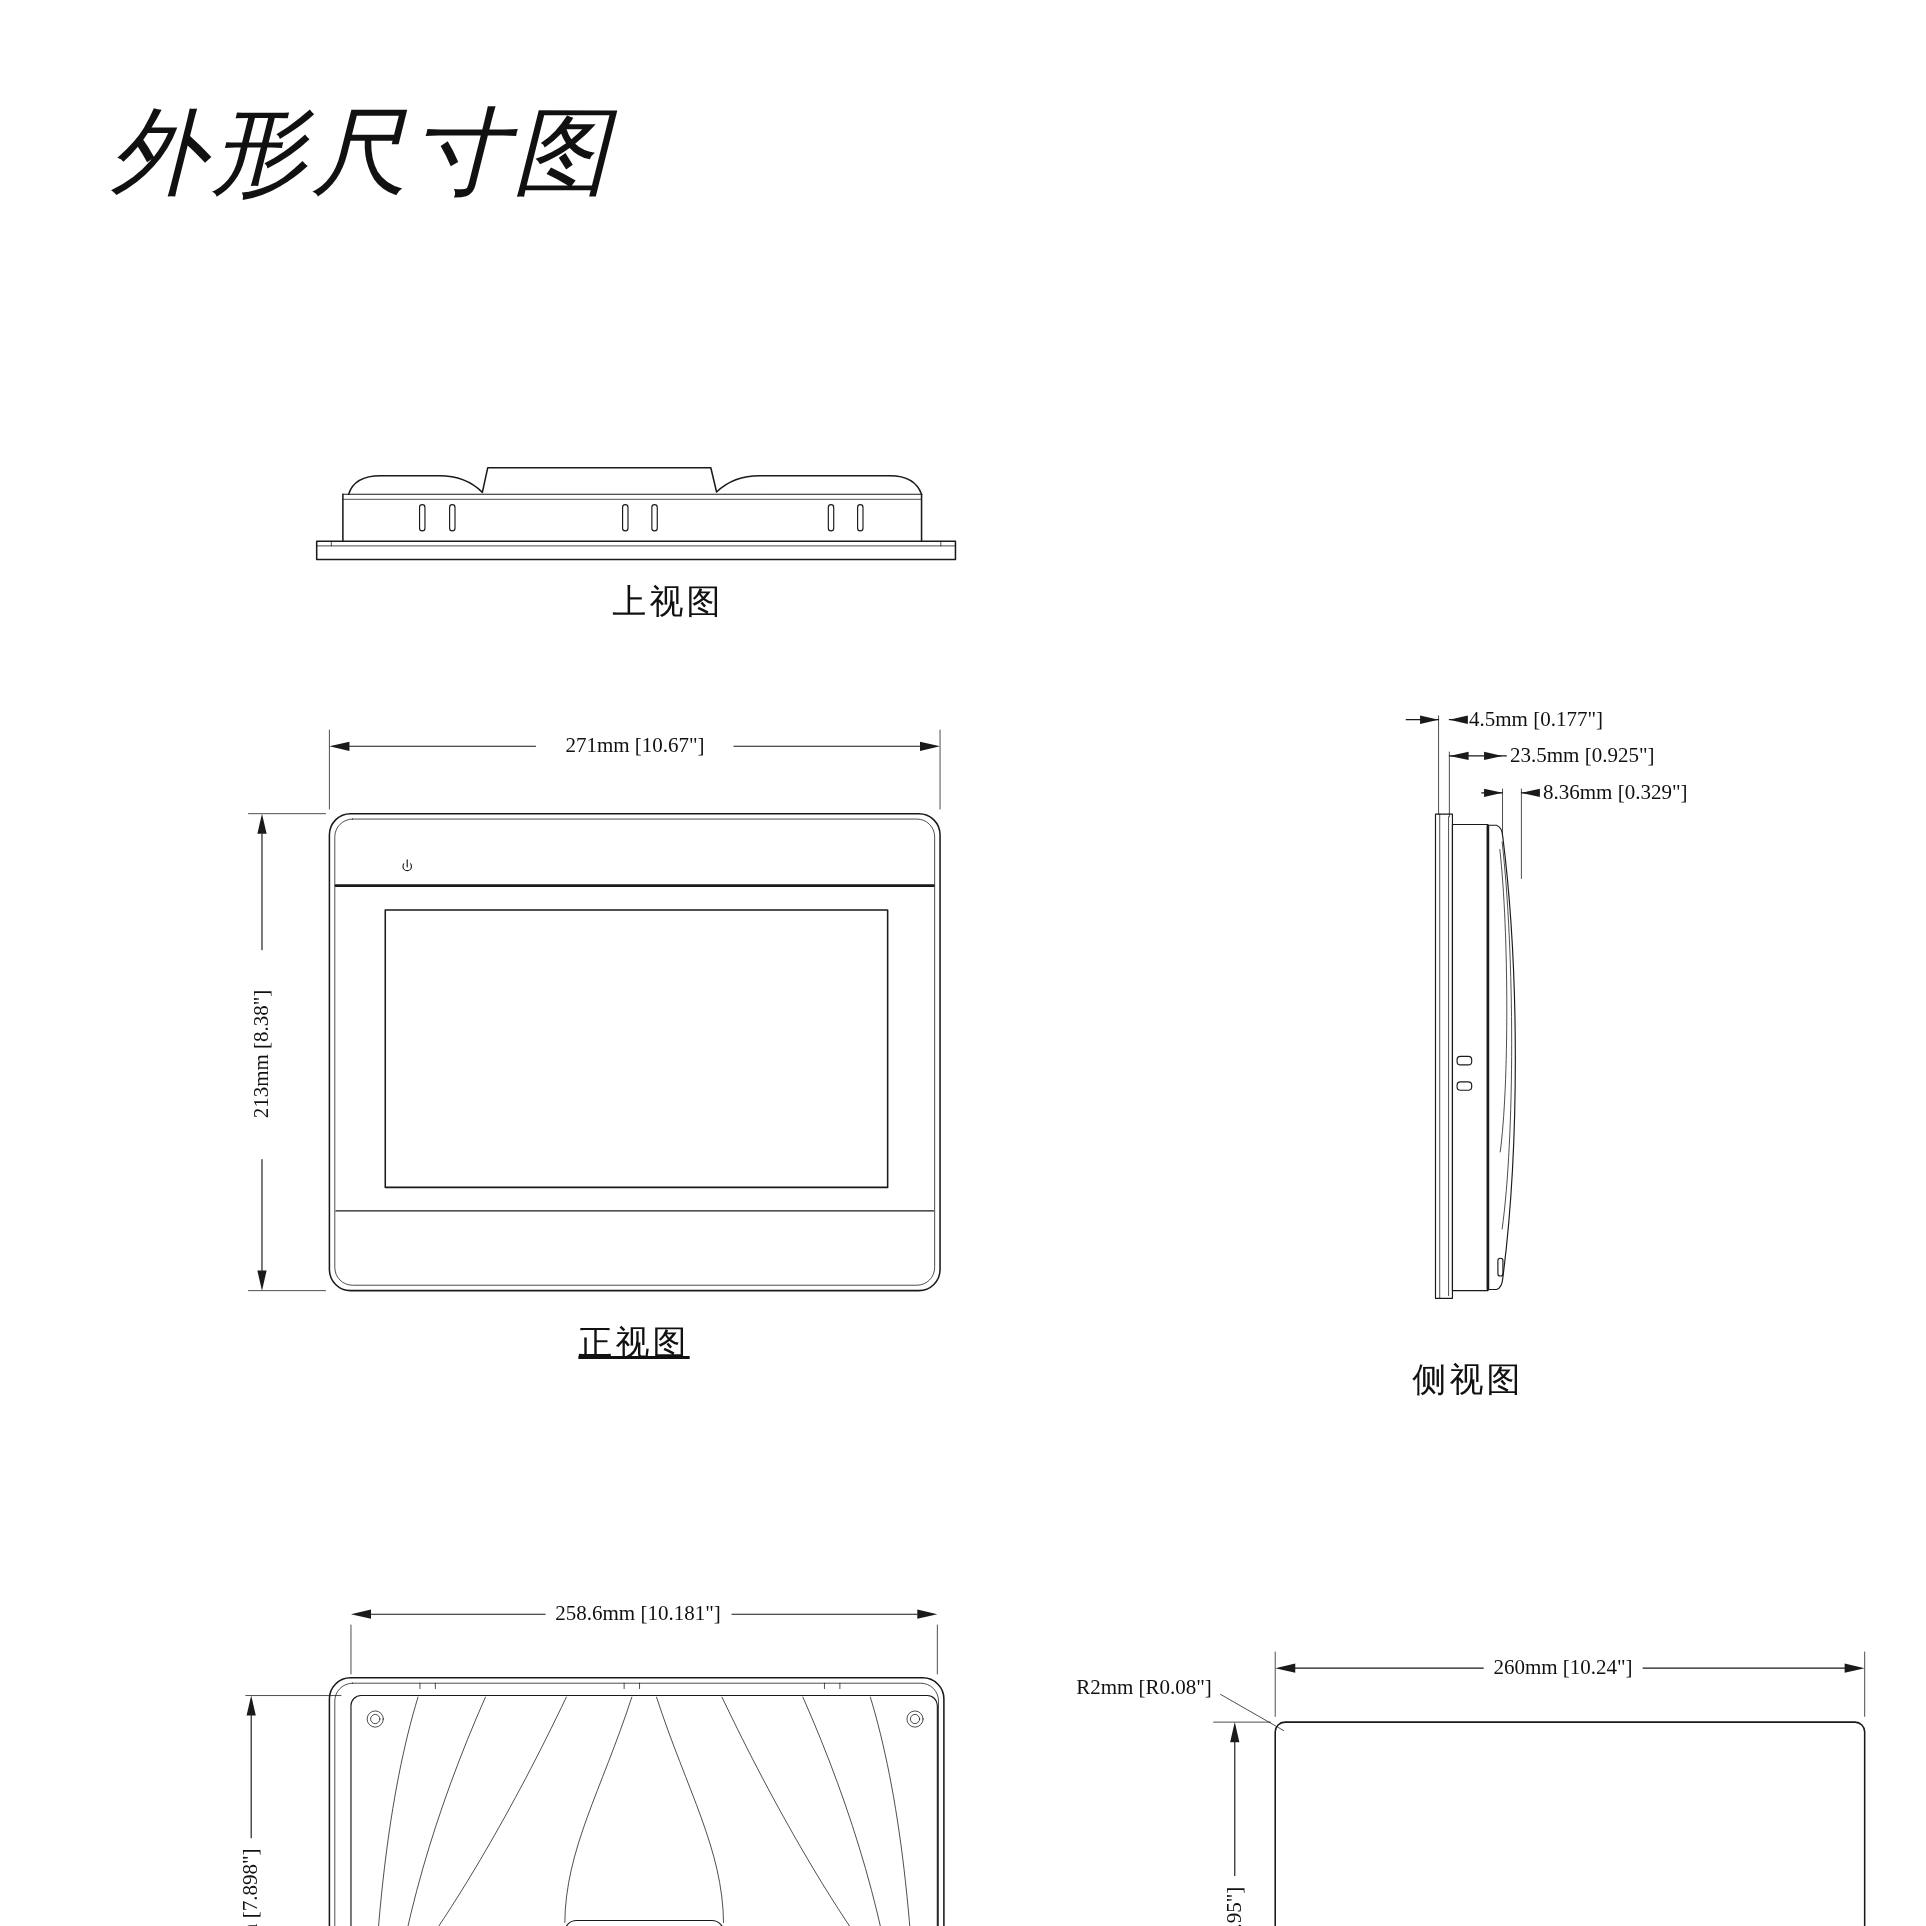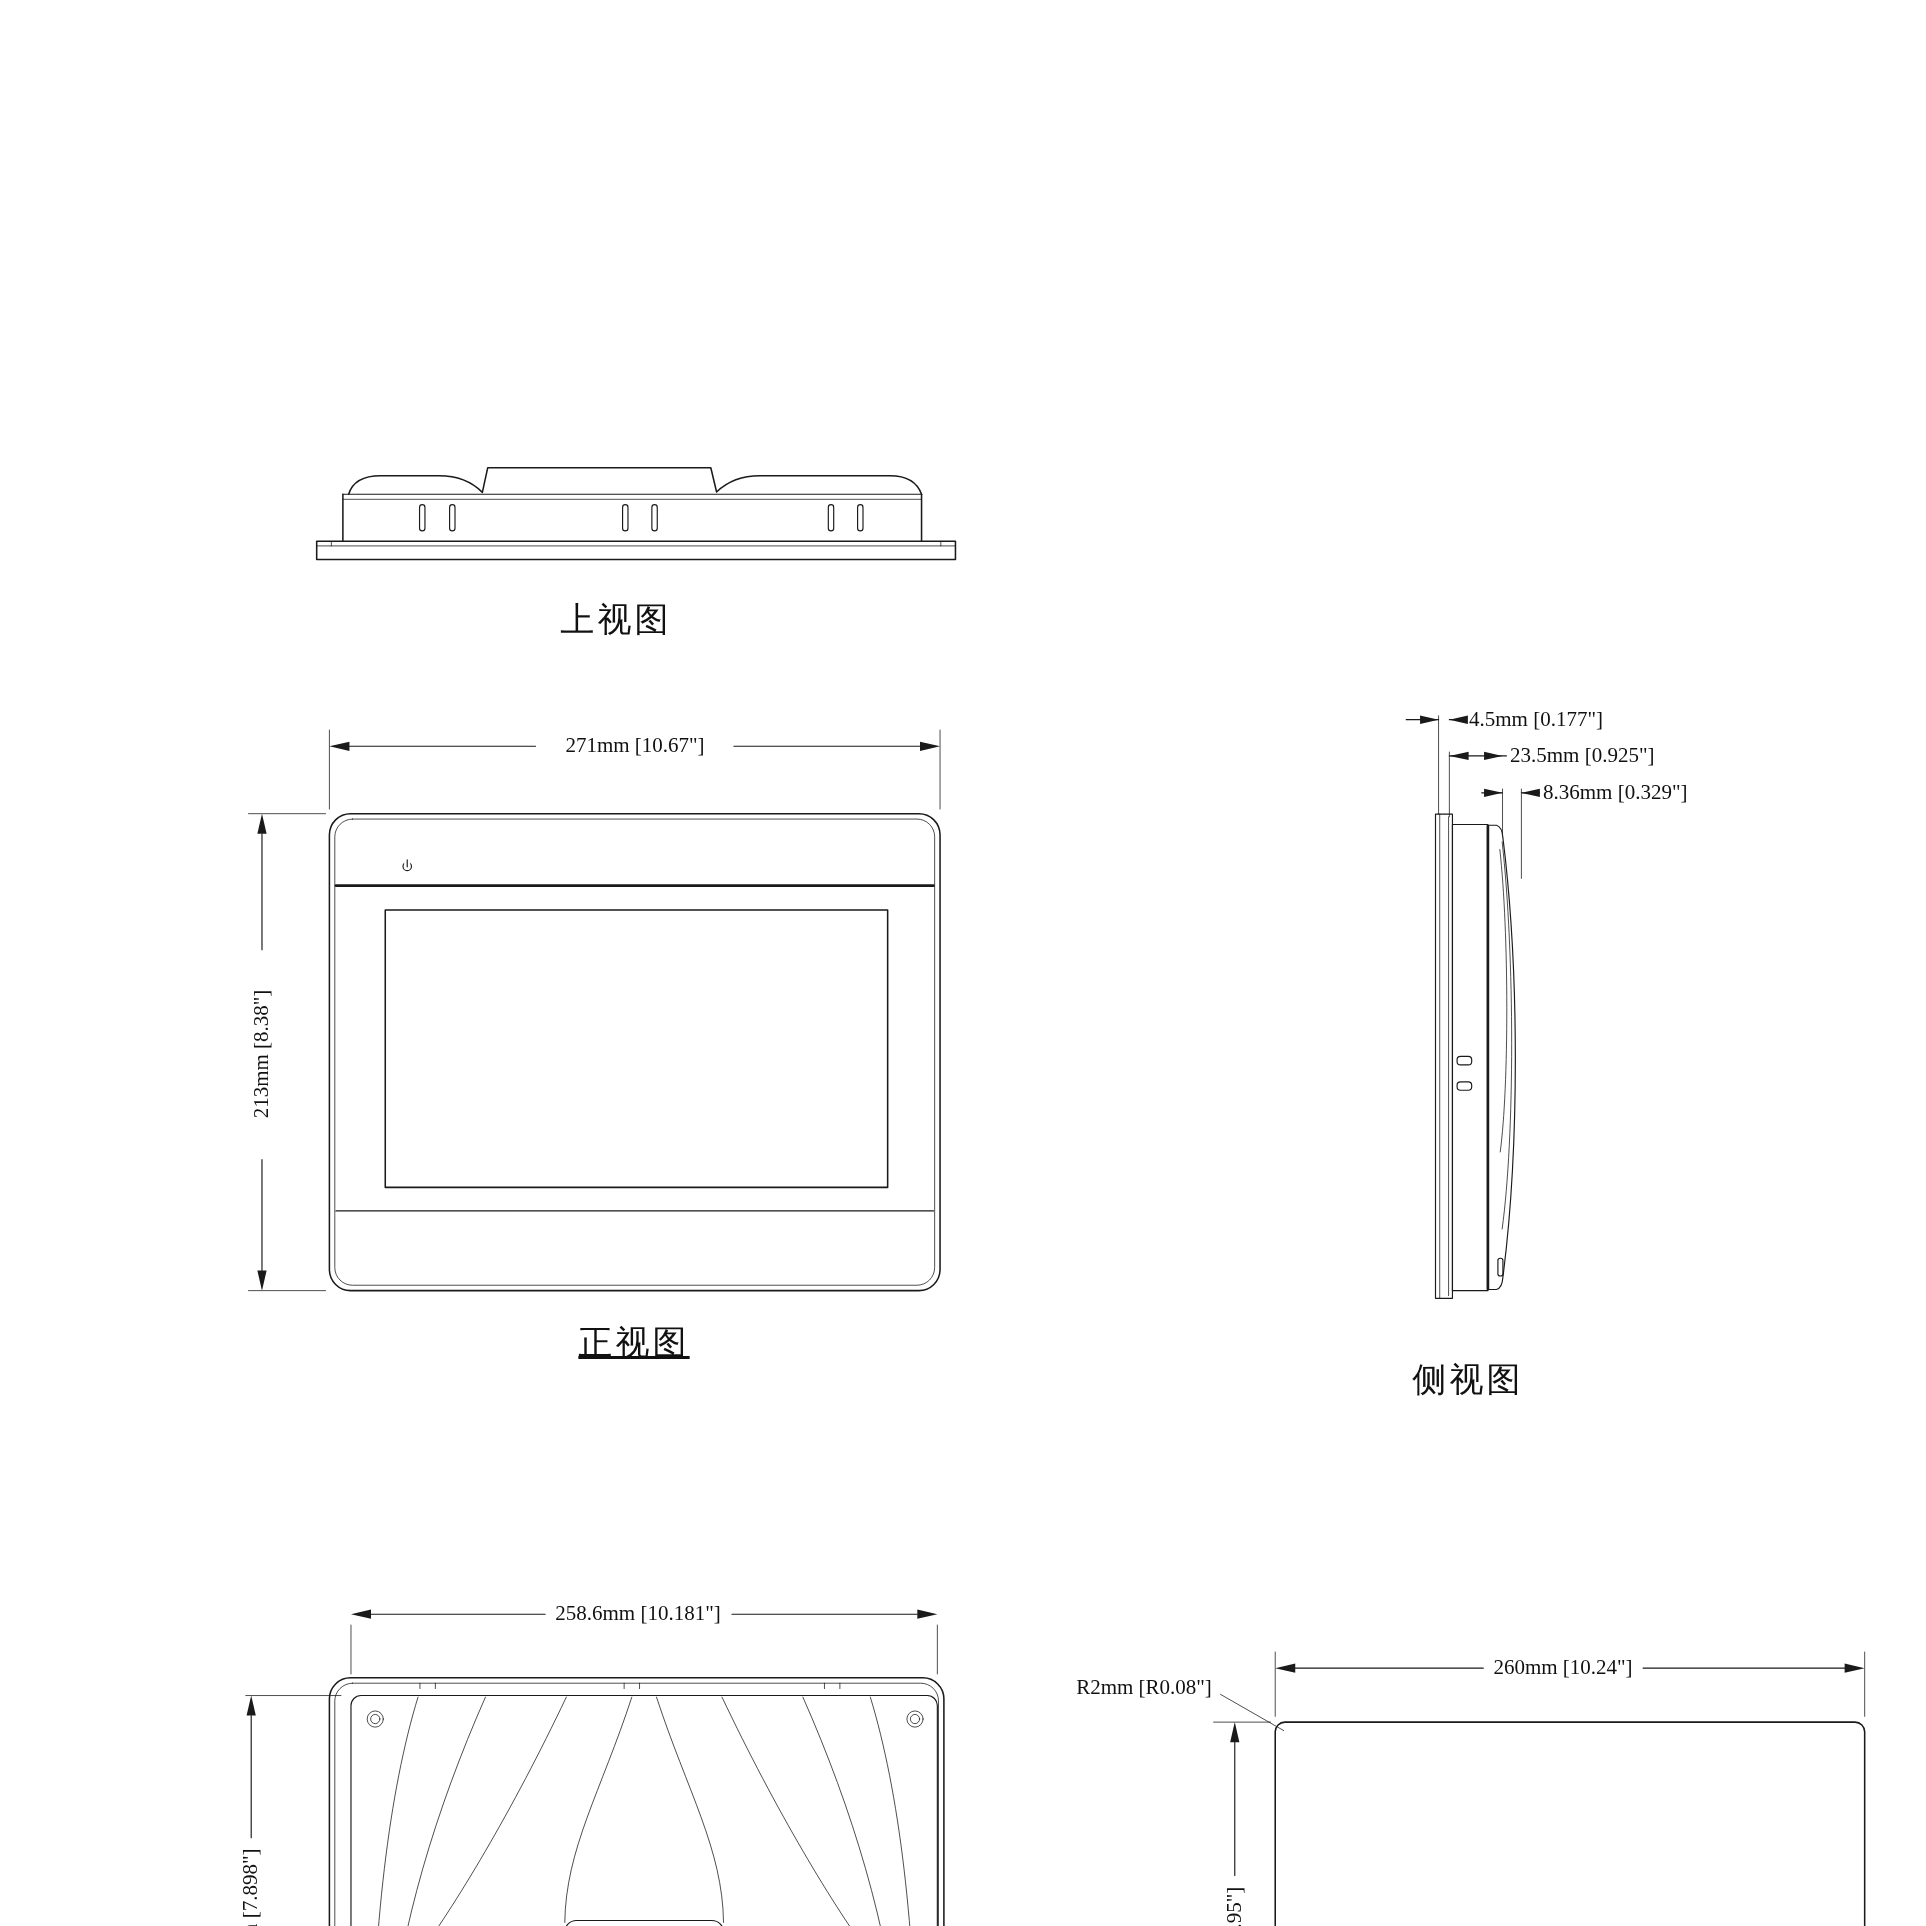--- a/index.html
+++ b/index.html
@@ -223,22 +223,23 @@
     </g>
     <rect class="s2" x="838" y="6358" width="1634" height="22"></rect>
     <rect class="s3" x="820" y="6380" width="1670" height="32"></rect>
     <circle class="s2" cx="1283" cy="6128" r="34"></circle>
     <circle class="s2" cx="1483" cy="6128" r="34"></circle>
     <circle class="s2" cx="1893" cy="6128" r="34"></circle>
     <circle class="s2" cx="1996" cy="6128" r="34"></circle>
   </g>
 </svg>
 
-
-  <div class="t viewlabel c" style="left:616px;top:602px;margin-top:18px;">上视图</div>
+  <div class="t title" style="left:110px;top:89px;">外形尺寸图</div>
+
+  <div class="t viewlabel c" style="left:668px;top:602px;">上视图</div>
 
   <div class="t dim c" style="left:635px;top:746px;">271mm [10.67"]</div>
   <div class="t dim rot" style="left:262px;top:1054px;">213mm [8.38"]</div>
   <div class="t viewlabel c" style="left:634px;top:1343px;text-decoration:underline;">正视图</div>
 
   <div class="t dim" style="left:1469px;top:720px;transform:translateY(-54%);padding:0;">4.5mm [0.177"]</div>
   <div class="t dim" style="left:1510px;top:756px;transform:translateY(-54%);padding:0;">23.5mm [0.925"]</div>
   <div class="t dim" style="left:1543px;top:793px;transform:translateY(-54%);padding:0;">8.36mm [0.329"]</div>
   <div class="t viewlabel c" style="left:1468px;top:1343px;margin-top:37px;">侧视图</div>
 

